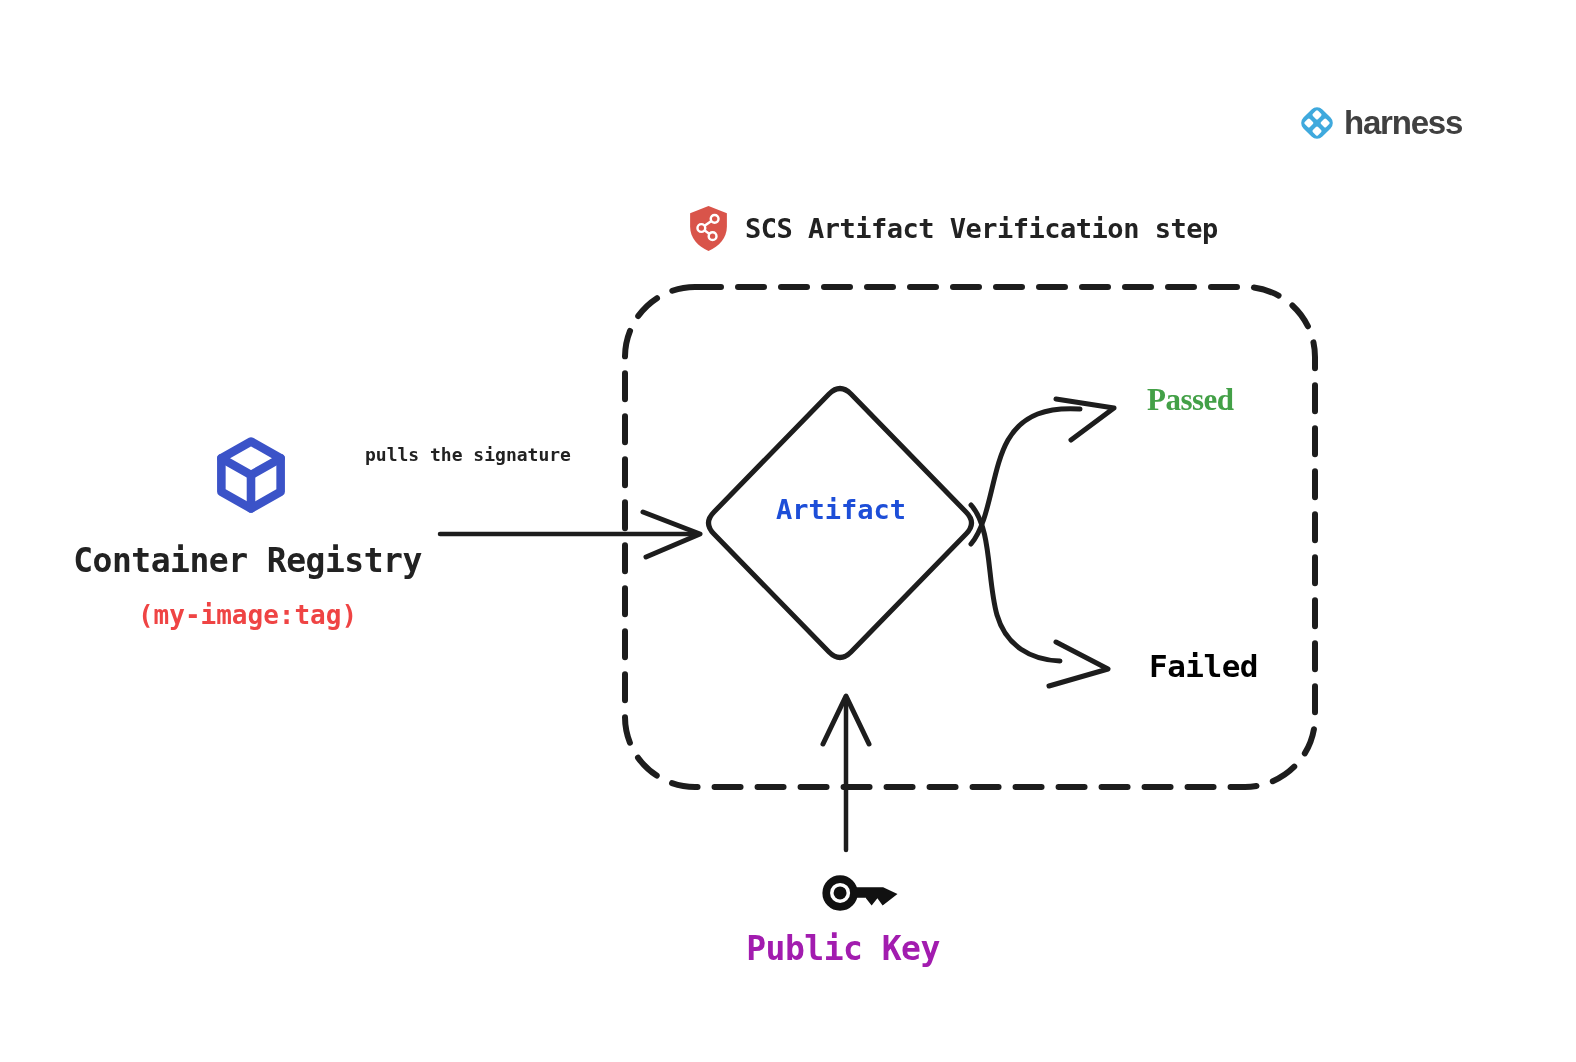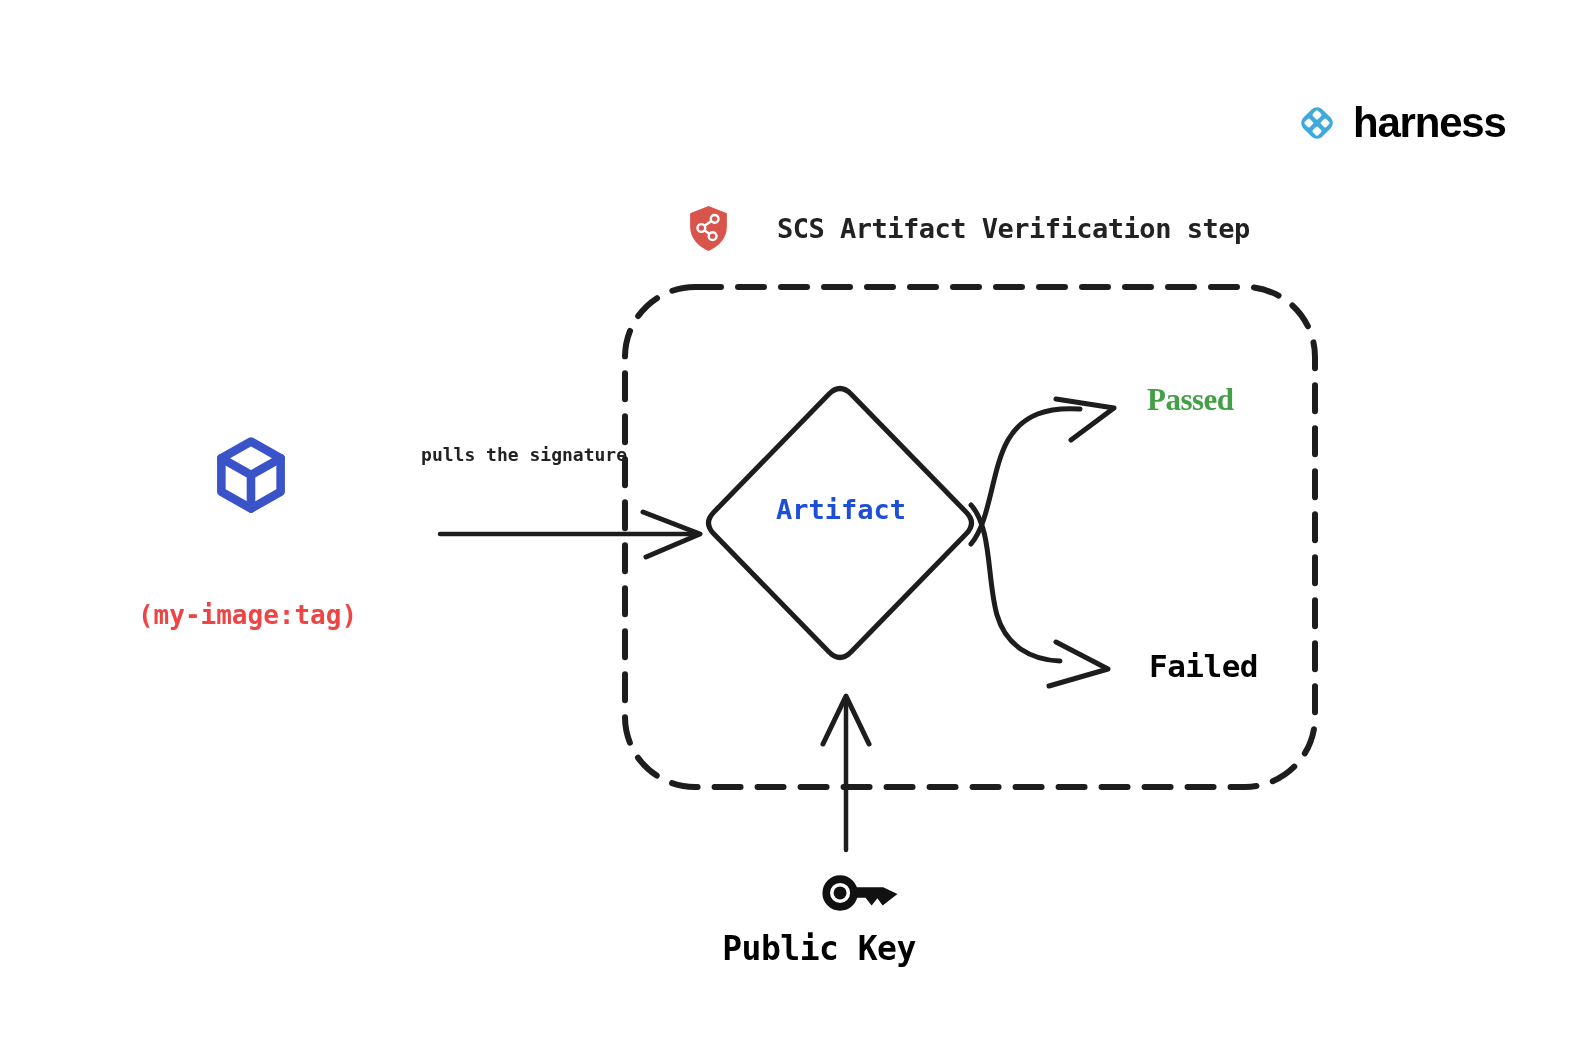--- a/index.html
+++ b/index.html
@@ -15,36 +15,34 @@
   }
 
   .abs { position: absolute; }
 
   
   .brand { left: 1294px; top: 100px; display: flex; align-items: center; gap: 4px; }
   .brand svg { display: block; }
   .brand-wordmark {
     font-family: "Liberation Sans", sans-serif;
     font-weight: 700;
-    font-size: 42px;
+    font-size: 33px;
     letter-spacing: -1.2px;
-    color: #000000;
+    color: #404040;
     line-height: 44px;
-    margin-left: 9px;
   }
 
   
   .step-title { left: 688px; top: 205px; display: flex; align-items: center; gap: 16px; }
   .step-title-label {
     font-weight: 700;
     font-size: 27px;
     letter-spacing: -0.5px;
     white-space: nowrap;
     color: #222;
-    margin-left: 32px;
   }
 
   
   .overlay { left: 0; top: 0; }
 
   
   .registry-icon { left: 212px; top: 430px; }
   .registry-label {
     left: 40px; top: 541px; width: 415px;
     text-align: center;
@@ -56,22 +54,22 @@
   .registry-tag {
     left: 40px; top: 600px; width: 415px;
     text-align: center;
     font-weight: 700;
     font-size: 26px;
     color: #ef4444;
   }
 
   
   .edge-label {
-    left: 357px; top: 441px; width: 270px;
-    text-align: right;
+    left: 365px; top: 441px; width: 270px;
+    text-align: left;
     font-weight: 700;
     font-size: 18px;
     line-height: 27px;
     color: #222;
   }
 
   
   .decision-label {
     left: 715px; top: 491px; width: 252px;
     text-align: center;
@@ -87,26 +85,26 @@
     font-size: 31px;
     letter-spacing: -0.5px;
     white-space: nowrap;
   }
   .outcome-passed { left: 1147px; top: 382px; color: #43a047; font-family: Liberation Serif, serif; }
   .outcome-failed { left: 1149px; top: 648px; color: #000000; }
 
   
   .key-icon { left: 820px; top: 864px; }
   .public-key-label {
-    left: 669px; top: 929px; width: 300px;
+    left: 693px; top: 929px; width: 300px;
     text-align: center;
     font-weight: 700;
     font-size: 33px;
     letter-spacing: -0.5px;
-    color: #000000;
+    color: #a21caf;
   }
 </style>
 </head>
 <body>
 
 <div class="canvas">
 
   <svg class="overlay abs" width="1576" height="1062" viewBox="0 0 1576 1062">
     <g fill="none" stroke="#1d1d1d" stroke-linecap="round" stroke-linejoin="round">
 
@@ -153,20 +151,21 @@
     <span class="step-title-label">SCS Artifact Verification step</span>
   </div>
 
   <svg class="registry-icon abs" width="78" height="90" viewBox="0 0 100 100">
     <g fill="none" stroke="#3b53c8" stroke-width="11" stroke-linecap="round" stroke-linejoin="round">
       <path d="M 50 7 L 88 28.5 V 71.5 L 50 93 L 12 71.5 V 28.5 Z"></path>
       <path d="M 12 28.5 L 50 50 L 88 28.5"></path>
       <path d="M 50 50 V 93"></path>
     </g>
   </svg>
+  <div class="registry-label abs">Container Registry</div>
   <div class="registry-tag abs">(my-image:tag)</div>
 
   <div class="edge-label abs">
     <div>pulls the signature</div>
   </div>
 
   <div class="decision-label abs">
     <div>Artifact</div>
   </div>
 

